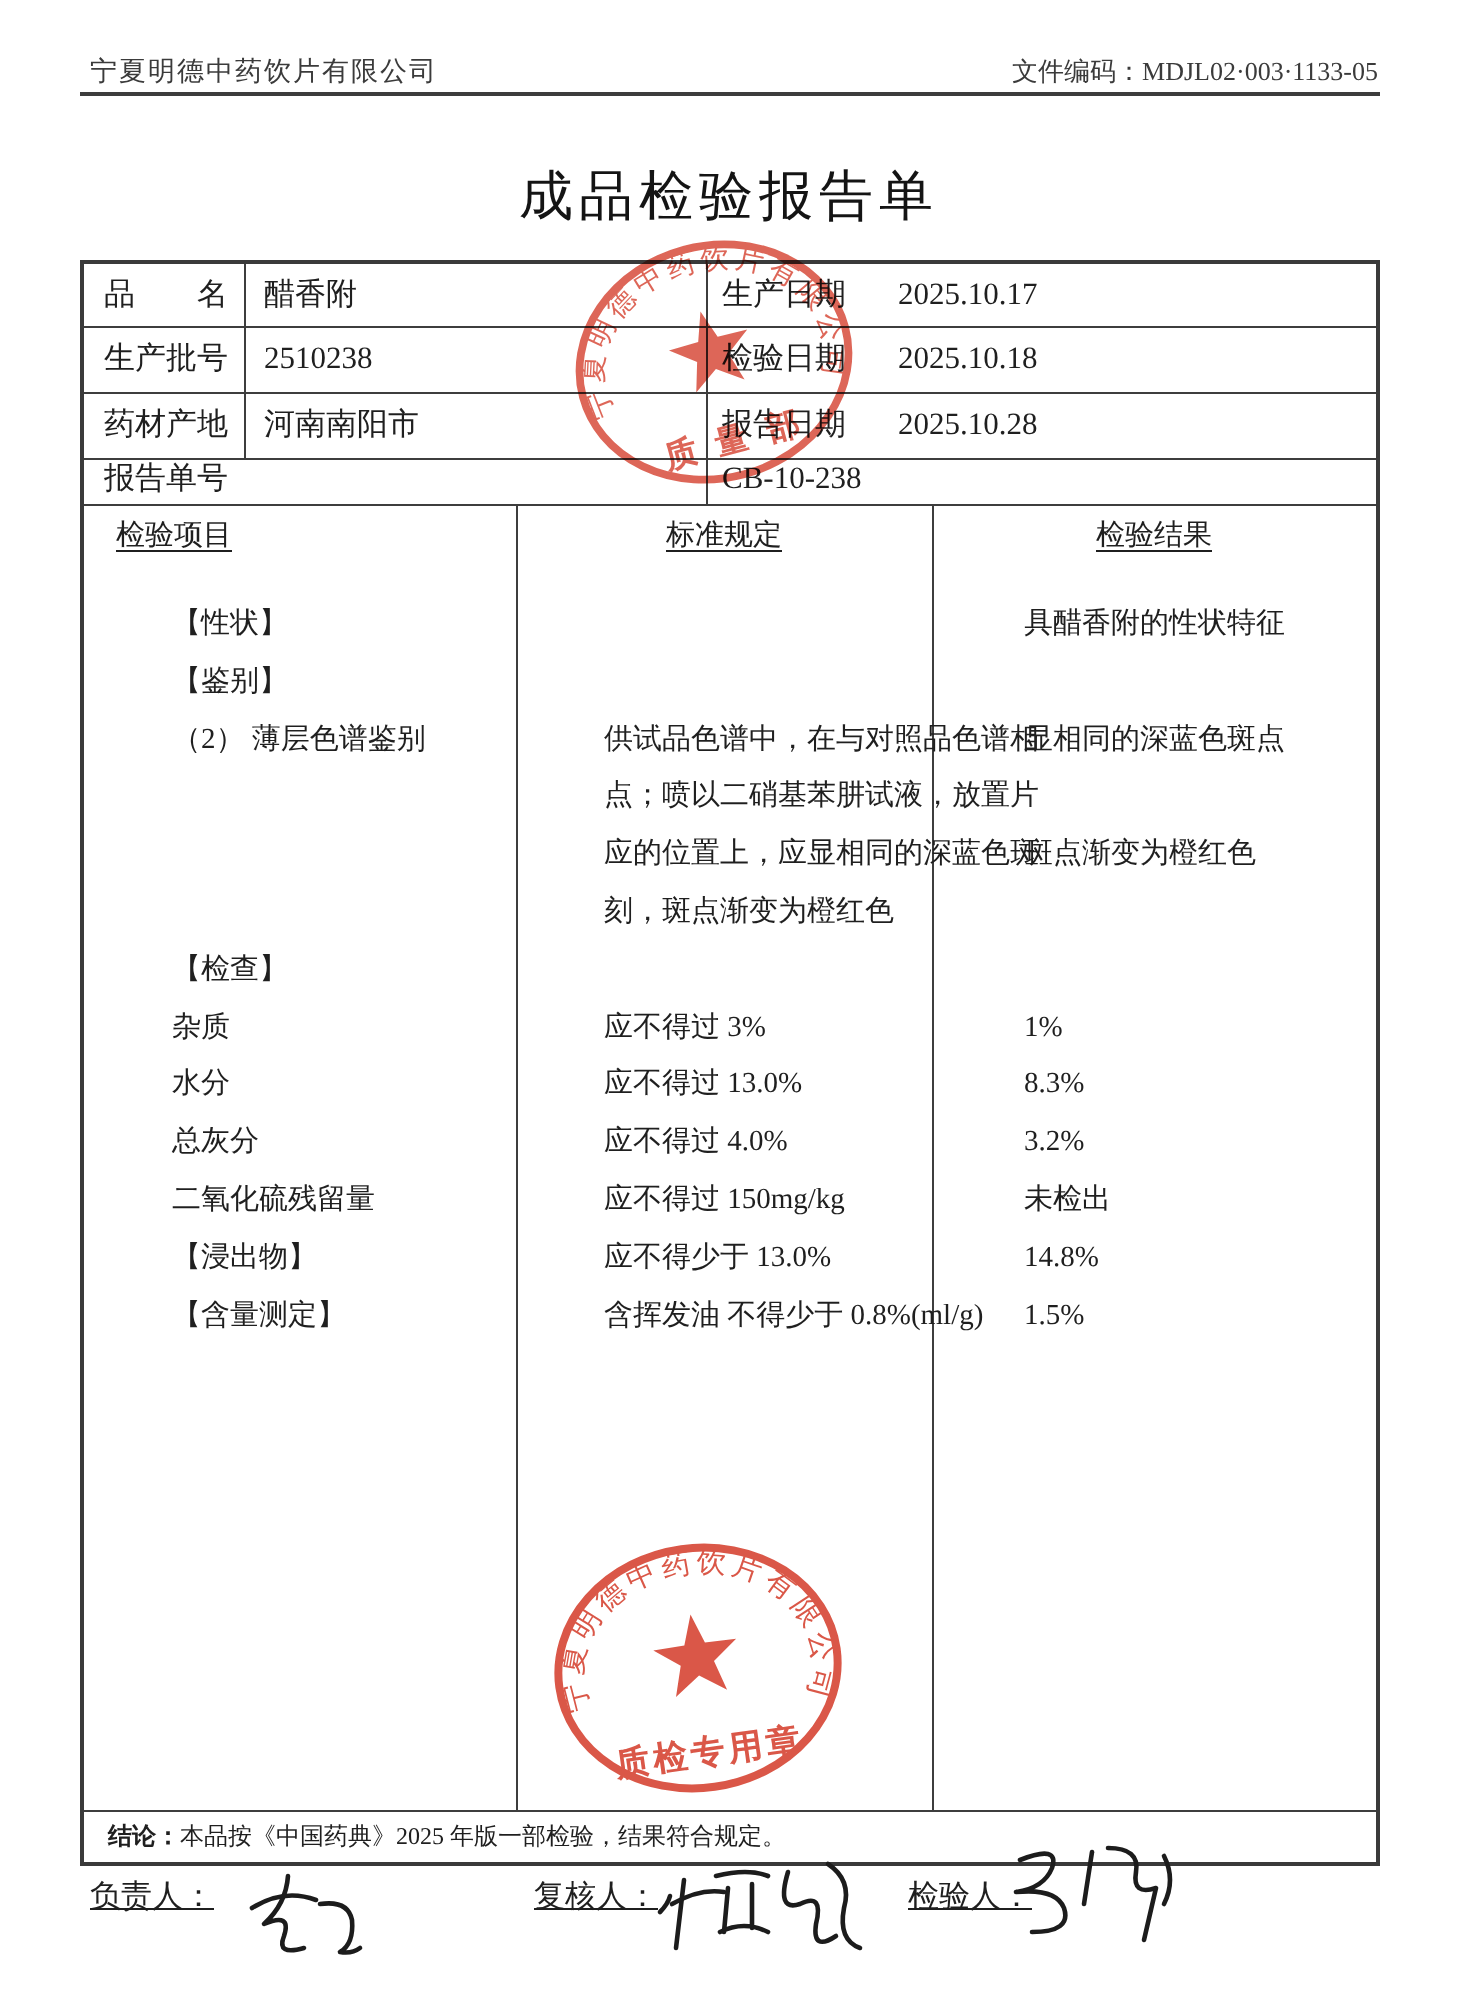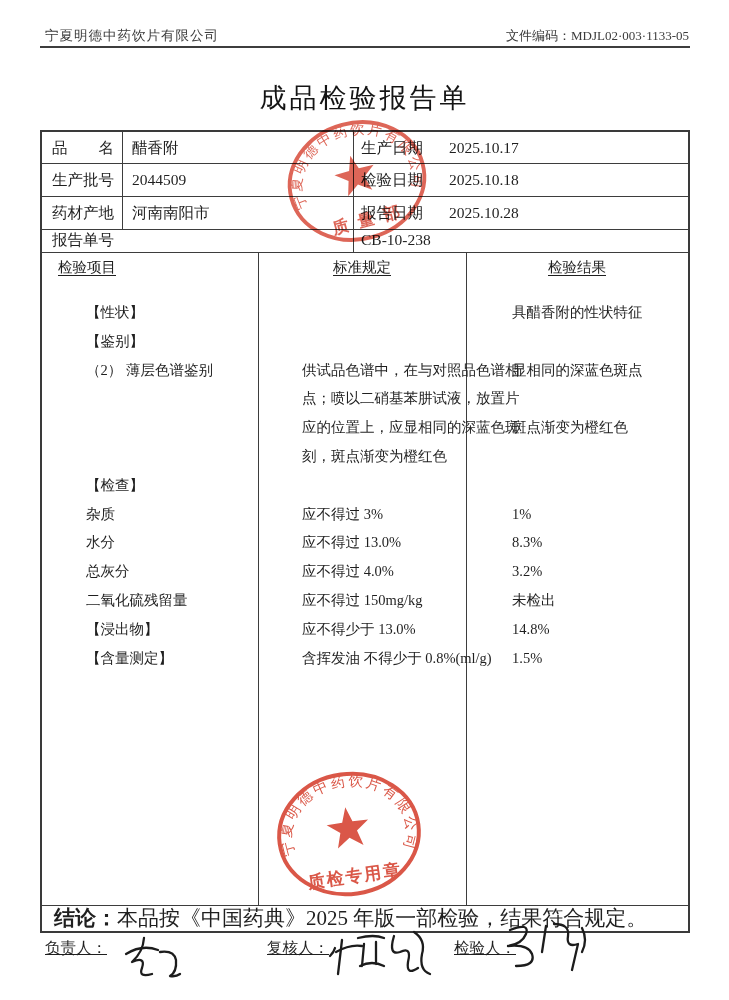--- a/index.html
+++ b/index.html
@@ -36,21 +36,21 @@
 
   
   .body-lines{position:absolute;left:0;top:166px;width:646px;}
   .bline{position:relative;height:28.8px;line-height:28.8px;font-size:14.5px;margin-left:32px;}
   .bline .c1{position:absolute;left:12px;white-space:nowrap;}
   .bline .c2{position:absolute;left:228px;white-space:nowrap;}
   .bline .c3{position:absolute;left:438px;white-space:nowrap;}
 
   
   .conclusion{position:absolute;left:0;top:773px;width:582px;height:26px;
-    line-height:26px;font-size:21px;white-space:nowrap;padding-left:12px;box-sizing:border-box;}
+    line-height:26px;font-size:12px;white-space:nowrap;padding-left:12px;box-sizing:border-box;}
   .conclusion b{font-weight:700;}
 
   
   .sig-label{font-size:15.5px;white-space:nowrap;color:#1f1f1f;text-decoration:underline;}
   .sig-svg path{fill:none;stroke:#1c1c1c;stroke-width:2.3;stroke-linecap:round;stroke-linejoin:round;}
 
   
   .stamp{pointer-events:none;mix-blend-mode:multiply;}
   .stamp svg{display:block;width:100%;height:100%;}
 </style>
@@ -74,21 +74,21 @@
   <div class="vline" style="left:311px;top:0;height:120px"></div>
   <div class="vline" style="left:216px;top:120px;height:653px"></div>
   <div class="vline" style="left:424px;top:120px;height:653px"></div>
 
   <div class="cell" style="left:10px;top:0">品　　名</div>
   <div class="cell" style="left:90px;top:0">醋香附</div>
   <div class="cell" style="left:319px;top:0">生产日期</div>
   <div class="cell" style="left:407px;top:0">2025.10.17</div>
 
   <div class="cell" style="left:10px;top:32px">生产批号</div>
-  <div class="cell" style="left:90px;top:32px">2044509</div>
+  <div class="cell" style="left:90px;top:32px">2510238</div>
   <div class="cell" style="left:319px;top:32px">检验日期</div>
   <div class="cell" style="left:407px;top:32px">2025.10.18</div>
 
   <div class="cell" style="left:10px;top:65px">药材产地</div>
   <div class="cell" style="left:90px;top:65px">河南南阳市</div>
   <div class="cell" style="left:319px;top:65px">报告日期</div>
   <div class="cell" style="left:407px;top:65px">2025.10.28</div>
 
   <div class="cell" style="left:10px;top:96px;line-height:24px;height:24px">报告单号</div>
   <div class="cell" style="left:319px;top:96px;line-height:24px;height:24px">CB-10-238</div>

